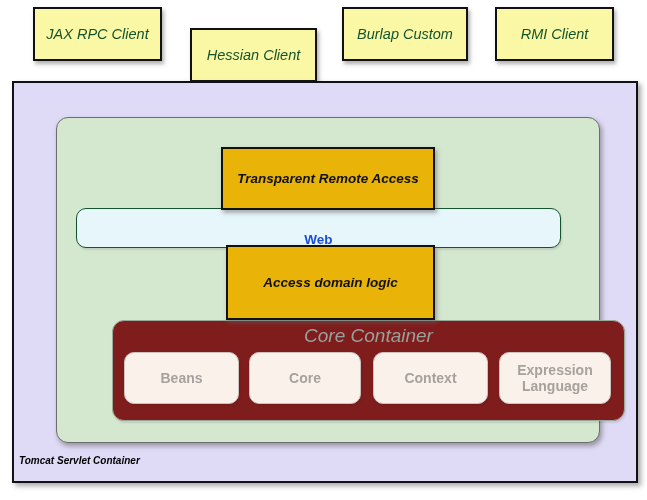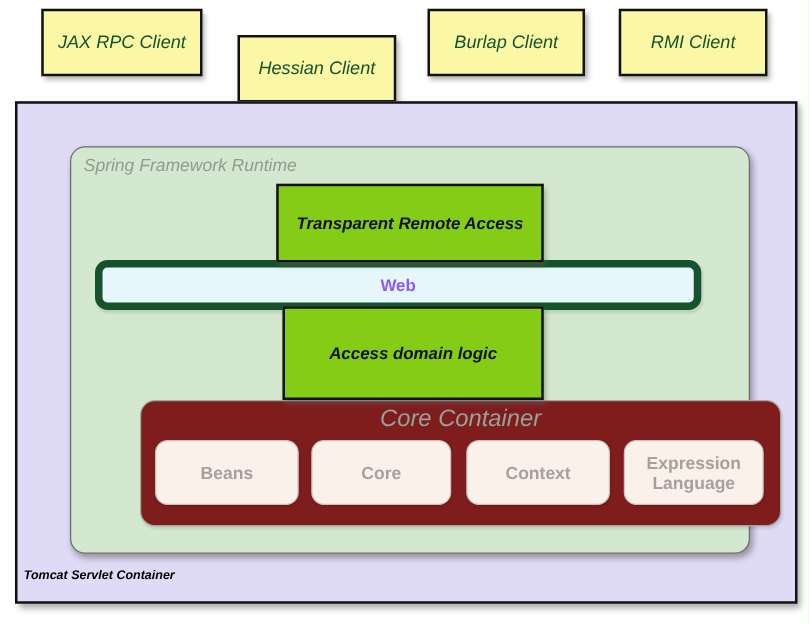--- a/index.html
+++ b/index.html
@@ -64,21 +64,21 @@
     position: absolute;
     left: 10px; top: 6px;
     font-style: italic;
     font-size: 14px;
     color: #929b93;
   }
 
   
   .yellow-box {
     position: absolute;
-    background: #84cc16;
+    background: #eab308;
     border: 2px solid #111111;
     box-shadow: 2px 3px 4px rgba(100,100,100,0.5);
     display: flex;
     align-items: center;
     justify-content: center;
     font-weight: bold;
     font-style: italic;
     font-size: 13.5px;
     color: #111111;
     text-align: center;
@@ -86,28 +86,28 @@
   }
   .tra { left: 164px; top: 29px;  width: 214px; height: 63px; }
   .cdl { left: 169px; top: 127px; width: 209px; height: 75px; }
 
   
   .web-bar {
     position: absolute;
     left: 19px; top: 90px;
     width: 485px; height: 40px;
     background: #E7F6FB;
-    border: 6px solid #14532d;
+    border: 1px solid #14532d;
     border-radius: 10px;
     display: flex;
-    align-items: center;
+    align-items: flex-end;
     justify-content: center;
     font-weight: bold;
     font-size: 13.5px;
-    color: #8b5cf6;
+    color: #1d4ed8;
     z-index: 1;
     box-shadow: 1px 2px 2px rgba(0,0,0,0.10);
   }
 
   
   .core {
     position: absolute;
     left: 15px; top: 202px;
     width: 513px; height: 101px;
     background: #7f1d1d;
@@ -153,30 +153,29 @@
 
 <div>
 
   <div class="client-box client-0">
     <span>JAX RPC Client</span>
   </div>
   <div class="client-box client-1">
     <span>Hessian Client</span>
   </div>
   <div class="client-box client-2">
-    <span>Burlap Client</span>
+    <span>Burlap Custom</span>
   </div>
   <div class="client-box client-3">
     <span>RMI Client</span>
   </div>
 
   <div class="tomcat">
 
     <div class="runtime">
-      <div class="runtime-label">Spring Framework Runtime</div>
 
       <div class="yellow-box tra">
         <span>Transparent Remote Access</span>
       </div>
 
       <div class="web-bar">
         <span>Web</span>
       </div>
 
       <div class="yellow-box cdl">

